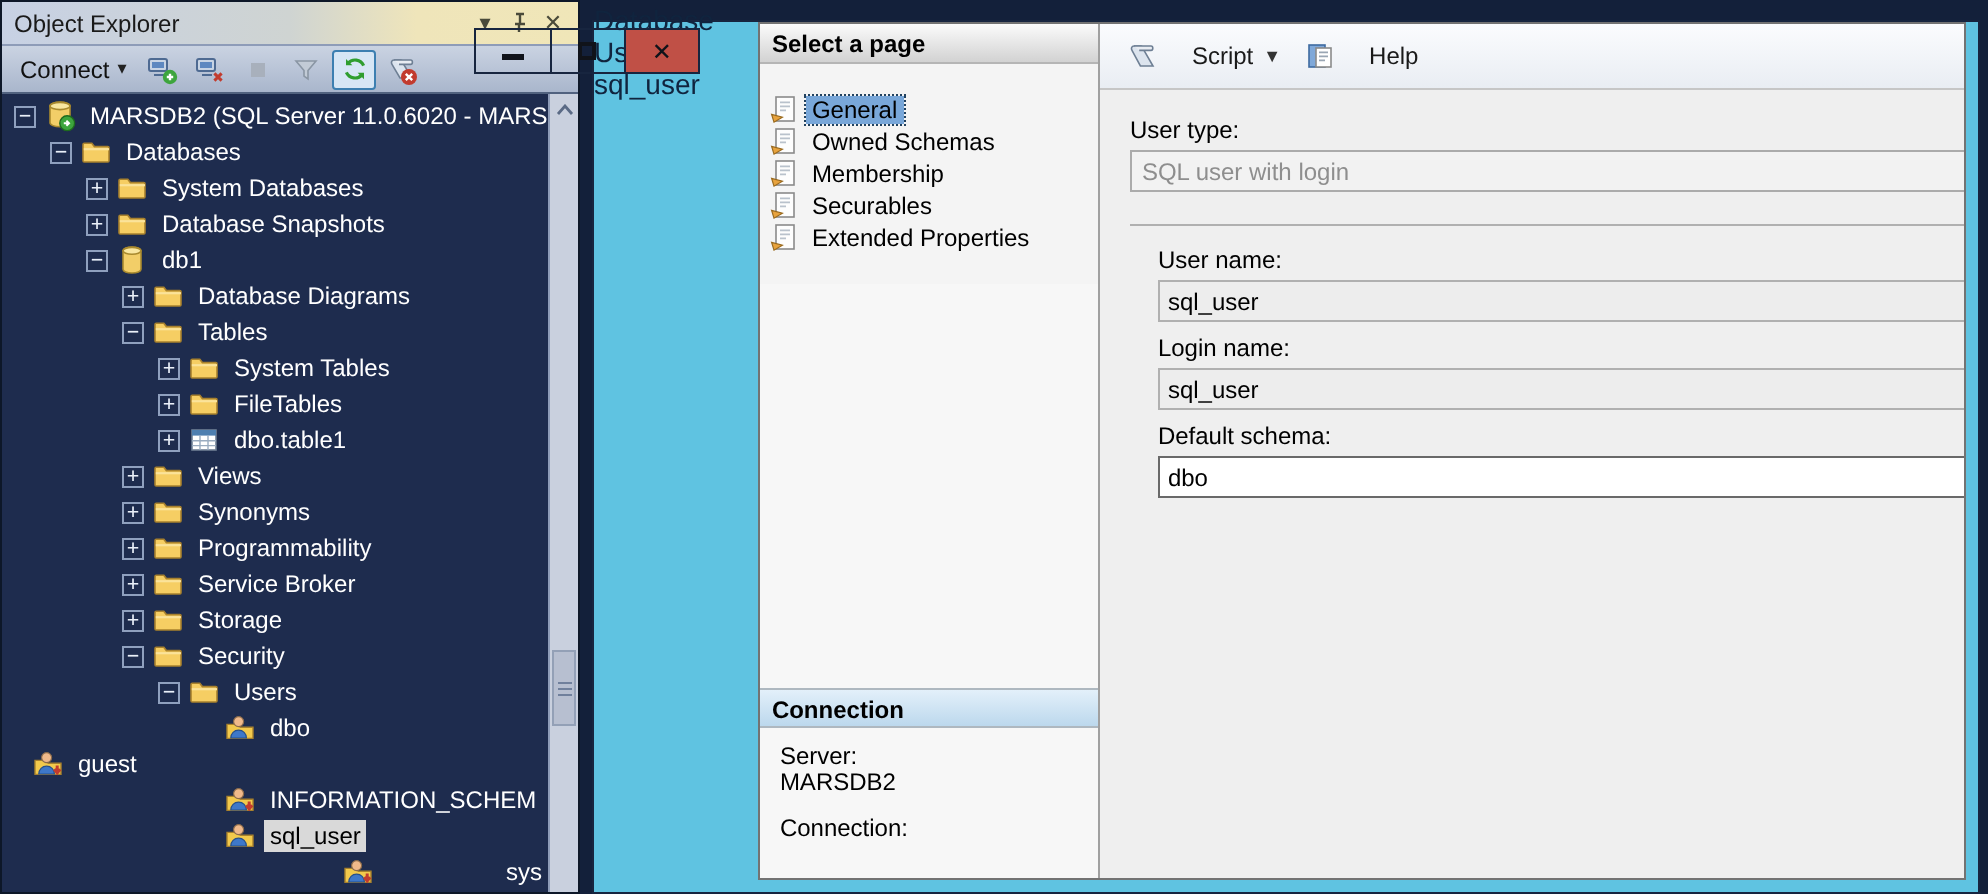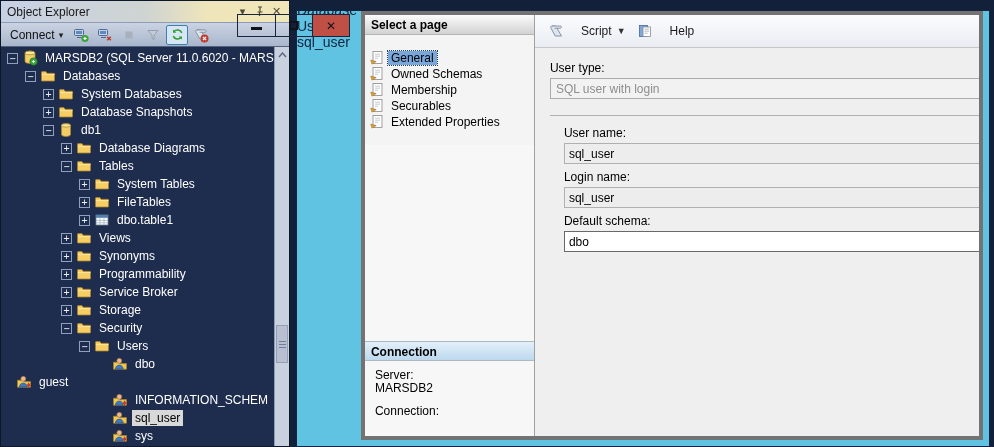--- a/index.html
+++ b/index.html
@@ -96,22 +96,22 @@
   }
   .winbtn {
     width:37px; height:21px; display:flex; align-items:center; justify-content:center;
     border-left:1px solid #17253F; color:#10131A;
   }
   .winbtn:first-child { border-left:none; }
   .winbtn.close { background:#C05046; font-weight:bold; font-size:12px; }
   .min-glyph { width:11px; height:3px; background:#10131A; margin-top:6px; }
   .max-glyph { width:9px; height:9px; border:2px solid #10131A; }
   .dlg-body {
-    flex:1; margin:0 6px 6px 4px; background:#8b5cf6;
-    display:flex; overflow:hidden; border:4px solid #737373;
+    flex:1; margin:0 6px 6px 22px; background:#8b5cf6;
+    display:flex; overflow:hidden; border:1px solid #737373;
   }
 
   
   .dlg-left {
     flex:0 0 170px; background:#F4F4F4; border-right:1px solid #A0A0A0;
     display:flex; flex-direction:column;
   }
   .pane-header {
     height:20px; flex:0 0 20px; padding:3px 6px 0 6px;
     font-weight:bold; color:#000; font-size:12px;
@@ -443,21 +443,21 @@
           <span class="tglyph-space"></span>
           <span class="ticon">
             <svg width="16" height="16" viewBox="0 0 16 16">
               <path d="M1.5 6.2h5.6l1 1.4h6.4v5.6H1.5z" fill="#F2C94C" stroke="#A8812D" stroke-width=".7"></path>
               <circle cx="7.3" cy="4.8" r="2.5" fill="#F0B98A" stroke="#8A6A4A" stroke-width=".6"></circle>
               <path d="M3.4 13c0-2.2 1.7-3.9 3.9-3.9s3.9 1.7 3.9 3.9z" fill="#3E78C9" stroke="#26508C" stroke-width=".6"></path>
             </svg>
           </span>
           <span class="tlabel selected">sql_user</span>
         </div>
-        <div class="trow" style="padding-left: 96px;">
+        <div class="trow" style="padding-left: 96px; justify-content: space-between;">
           <span class="tglyph-space"></span>
           <span class="ticon">
             <svg width="16" height="16" viewBox="0 0 16 16">
               <path d="M1.5 6.2h5.6l1 1.4h6.4v5.6H1.5z" fill="#F2C94C" stroke="#A8812D" stroke-width=".7"></path>
               <circle cx="7.3" cy="4.8" r="2.5" fill="#F0B98A" stroke="#8A6A4A" stroke-width=".6"></circle>
               <path d="M3.4 13c0-2.2 1.7-3.9 3.9-3.9s3.9 1.7 3.9 3.9z" fill="#3E78C9" stroke="#26508C" stroke-width=".6"></path>
               <path d="M12.6 8.8v3M11.1 10.6l1.5 1.8 1.5-1.8" stroke="#C23B2E" stroke-width="1.5" fill="none"></path>
             </svg>
           </span>
           <span class="tlabel">sys</span>

